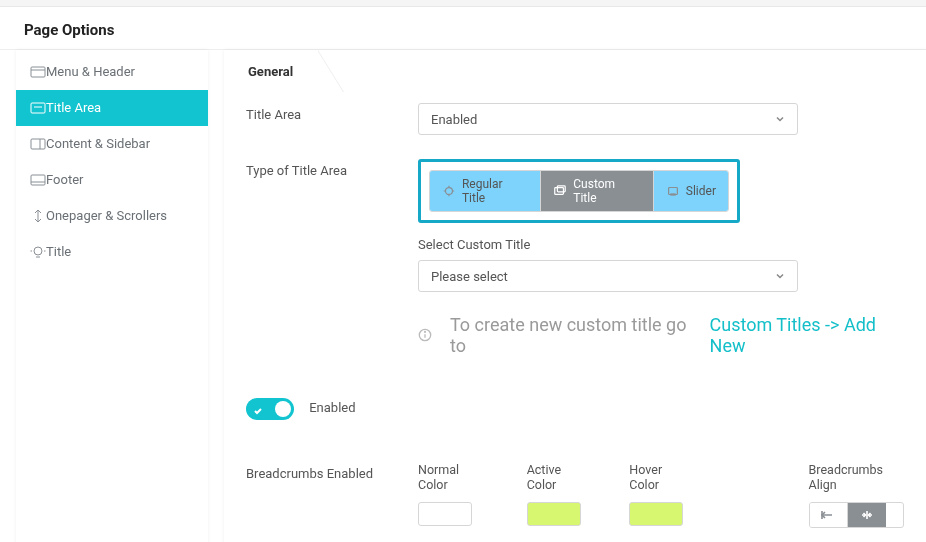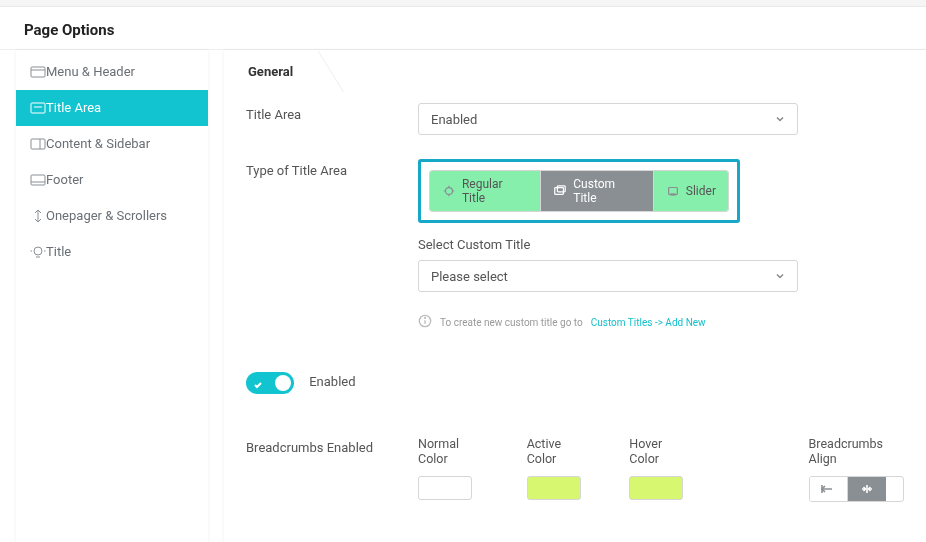--- a/index.html
+++ b/index.html
@@ -125,42 +125,42 @@
     border-radius: 3px;
     overflow: hidden;
   }
   .seg {
     display: flex;
     align-items: center;
     gap: 6px;
     padding: 6px 12px;
     font-size: 12px;
     color: #555;
-    background: #86efac;
+    background: #7dd3fc;
     border-right: 1px solid #d6d6d6;
     cursor: pointer;
   }
   .seg:last-child { border-right: none; }
   .seg.active { background: #8a8f94; color: #fff; }
   .seg.active svg * { stroke: #fff; }
   .seg svg { width: 14px; height: 14px; }
   .seg svg * { stroke: #8a8f94; fill: none; stroke-width:1.4;}
 
   .sublabel {
     color: #555;
     font-size: 13px;
     margin: 14px 0 8px 0;
   }
   .hint-row {
     display: flex;
     align-items: center;
-    gap: 8px;
+    gap: 18px;
     margin-top: 22px;
     color: #9a9a9a;
-    font-size: 10px;
+    font-size: 18px;
   }
   .hint-row a { color: #13bfc9; cursor: pointer; }
   .info-icon svg { width: 14px; height: 14px; }
   .info-icon svg * { stroke:#bbb; fill:none; stroke-width:1.5;}
 
   .toggle {
     width: 48px; height: 22px; border-radius: 11px;
     position: relative; display: inline-block; vertical-align: middle;
     cursor: pointer;
   }

